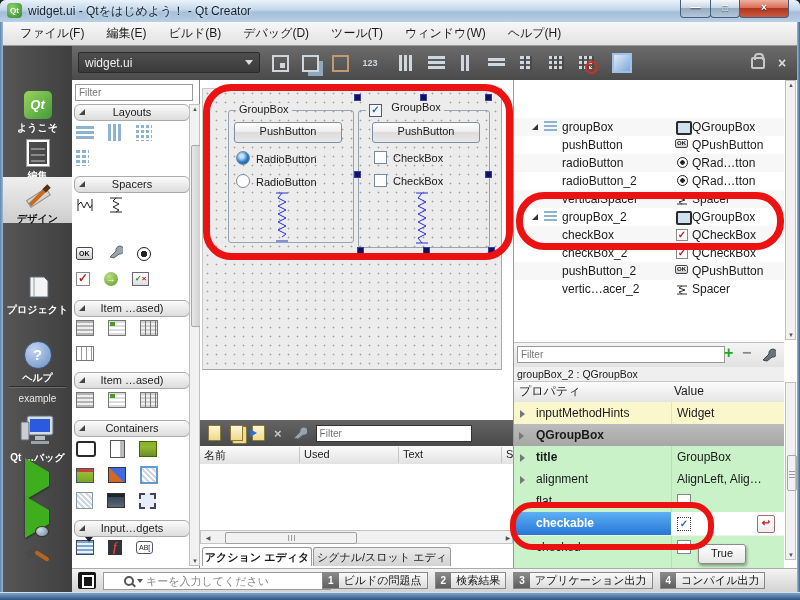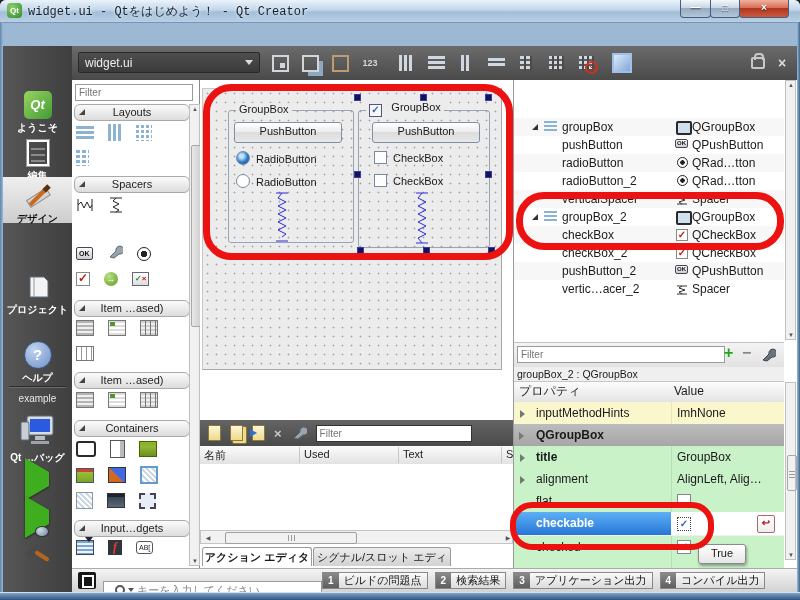--- a/index.html
+++ b/index.html
@@ -4,21 +4,21 @@
 <style>
   html,body{margin:0;padding:0;background:#222;}
   #win{position:relative;width:800px;height:600px;font-family:"Liberation Sans",sans-serif;
        background:#9db8d2;border-radius:6px 6px 0 0;overflow:hidden;font-size:12px;color:#1a1a1a;}
   .abs{position:absolute;}
   
   .titlebar{left:0;top:0;width:800px;height:22px;
     background:linear-gradient(#eaf3fb,#c2d6e9 45%,#a3bed8 55%,#b9cfe4);border-bottom:1px solid #7a96b4;}
   .title-ico{left:7px;top:3px;width:15px;height:15px;border-radius:4px;
     background:radial-gradient(circle at 35% 30%,#8fd06a,#2e8b2e);color:#fff;font:bold 8px/15px "Liberation Sans",sans-serif;text-align:center;}
-  .title-txt{left:28px;top:3px;color:#16222f;text-shadow:0 0 4px #fff;font-family:Liberation Mono, monospace;}
+  .title-txt{left:28px;top:3px;color:#16222f;text-shadow:0 0 4px #fff;}
   .winbtn{top:0;height:17px;border:1px solid #44607e;border-top:none;border-radius:0 0 4px 4px;
     text-align:center;color:#fff;font:bold 10px/15px "Liberation Sans",sans-serif;text-shadow:0 1px 1px #333;
     background:linear-gradient(#f4f8fb,#c8d6e4 45%,#97acc2 50%,#b4c6d8);}
   .winbtn.close{background:linear-gradient(#f0b0a0,#d8705a 45%,#b23520 50%,#c95a40);}
   
   .menubar{left:3px;top:22px;width:794px;height:24px;background:linear-gradient(#f7f7f7,#e2e2e2);
     border-bottom:1px solid #9a9a9a;display:flex;align-items:center;padding-left:6px;box-sizing:border-box;}
   .menubar span{padding:3px 11px;font-size:12px;}
   
   .dtoolbar{left:72px;top:46px;width:725px;height:34px;background:linear-gradient(#6b6b6b,#4a4a4a);}
@@ -161,21 +161,21 @@
   .selrow .nmcell{position:absolute;left:0;top:0;width:157px;height:100%;background:linear-gradient(#5db0f5,#2676d6);color:#fff;font-weight:bold;padding-left:22px;box-sizing:border-box;}
   .pcb{position:absolute;left:163px;top:4px;width:12px;height:12px;border:1px solid #888;background:#fff;color:#2f62b8;font:bold 10px/11px "Liberation Sans",sans-serif;text-align:center;}
   .pcb.dotted{border:1px dotted #444;}
   .revert{position:absolute;left:243px;top:3px;width:16px;height:16px;border:1px solid #a86a6a;border-radius:2px;background:linear-gradient(#fff,#eee);color:#c01818;font:bold 10px/14px "Liberation Sans",sans-serif;text-align:center;}
   .tooltip{left:184px;top:464px;width:46px;height:18px;background:linear-gradient(#ffffff,#e6e6e6);border:1px solid #8a8a8a;border-radius:3px;
     font-size:11px;line-height:17px;text-align:center;box-shadow:1px 2px 3px rgba(0,0,0,.35);z-index:30;}
   
   .statusbar{left:72px;top:568px;width:725px;height:24px;background:linear-gradient(#f4f4f4,#d2d2d2);border-top:1px solid #aaa;box-sizing:border-box;}
   .toggleout{position:absolute;left:6px;top:3px;width:18px;height:17px;background:#161616;border-radius:2px;}
   .toggleout span{position:absolute;left:4px;top:3px;width:8px;height:9px;border:2px solid #fff;}
-  .locator{position:absolute;left:31px;top:12px;width:206px;height:16px;background:#fff;border:1px solid #9a9a9a;display:flex;align-items:center;gap:3px;padding-left:11px;}
+  .locator{position:absolute;left:31px;top:3px;width:206px;height:16px;background:#fff;border:1px solid #9a9a9a;display:flex;align-items:center;gap:3px;padding-left:20px;}
   .mag{width:6px;height:6px;border:2px solid #555;border-radius:50%;position:relative;}
   .mag::after{content:"";position:absolute;width:5px;height:2px;background:#555;transform:rotate(45deg);right:-4px;bottom:-2px;}
   .magdd{width:0;height:0;border-left:3px solid transparent;border-right:3px solid transparent;border-top:4px solid #555;}
   .loctext{color:#8a8a8a;font-size:11px;}
   .panes{position:absolute;left:250px;top:3px;display:flex;gap:7px;}
   .pane{display:inline-flex;height:17px;border:1px solid #888;box-sizing:border-box;}
   .pane .num{background:linear-gradient(#8a8a8a,#5e5e5e);color:#fff;font:bold 10px/15px "Liberation Sans",sans-serif;padding:0 5px;}
   .pane .lbl{background:linear-gradient(#fafafa,#dcdcdc);font-size:11px;line-height:15px;padding:0 5px;color:#111;}
   
   .bL{left:0;top:22px;width:3px;height:570px;background:linear-gradient(90deg,#5d86af,#9db8d2);}
@@ -191,20 +191,29 @@
 <div id="win">
 
   <div class="abs titlebar">
     <div class="abs title-ico">Qt</div>
     <div class="abs title-txt">widget.ui - Qtをはじめよう！ - Qt Creator</div>
     <div class="abs winbtn" style="right:89px;width:29px;">—</div>
     <div class="abs winbtn" style="right:60px;width:28px;">□</div>
     <div class="abs winbtn close" style="right:11px;width:48px;">×</div>
   </div>
 
+  <div class="abs menubar">
+    <span>ファイル(F)</span>
+    <span>編集(E)</span>
+    <span>ビルド(B)</span>
+    <span>デバッグ(D)</span>
+    <span>ツール(T)</span>
+    <span>ウィンドウ(W)</span>
+    <span>ヘルプ(H)</span>
+  </div>
 
   <div class="abs dtoolbar">
     <div class="abs doccombo">
       <span>widget.ui</span>
       <span class="dd"></span>
     </div>
     <div class="abs tico" style="left:196px;">
         <span class="g-sq dot"></span>
       </div>
     <div class="abs tico" style="left:226px;">
@@ -535,21 +544,21 @@
     <div class="abs objbar">groupBox_2 : QGroupBox</div>
     <div class="abs phdr">
       <span style="position:absolute;left:5px;">プロパティ</span>
       <span class="c2">Value</span>
     </div>
 
     <div class="abs prow yellow" style="top:322px;">
       <span class="ptri"></span>
       <span class="nm">inputMethodHints</span>
         <span class="colsep"></span>
-      <span class="val">ImhNone</span>
+      <span class="val">Widget</span>
     </div>
     <div class="abs prow grouphdr" style="top:344px;">
       <span class="tri abs" style="left:5px;top:8px;"></span>
       <span class="nm">QGroupBox</span>
     </div>
     <div class="abs prow green" style="top:366px;">
       <span class="ptri"></span>
       <span class="nm" style="font-weight:bold;">title</span>
         <span class="colsep"></span>
       <span class="val">GroupBox</span>

